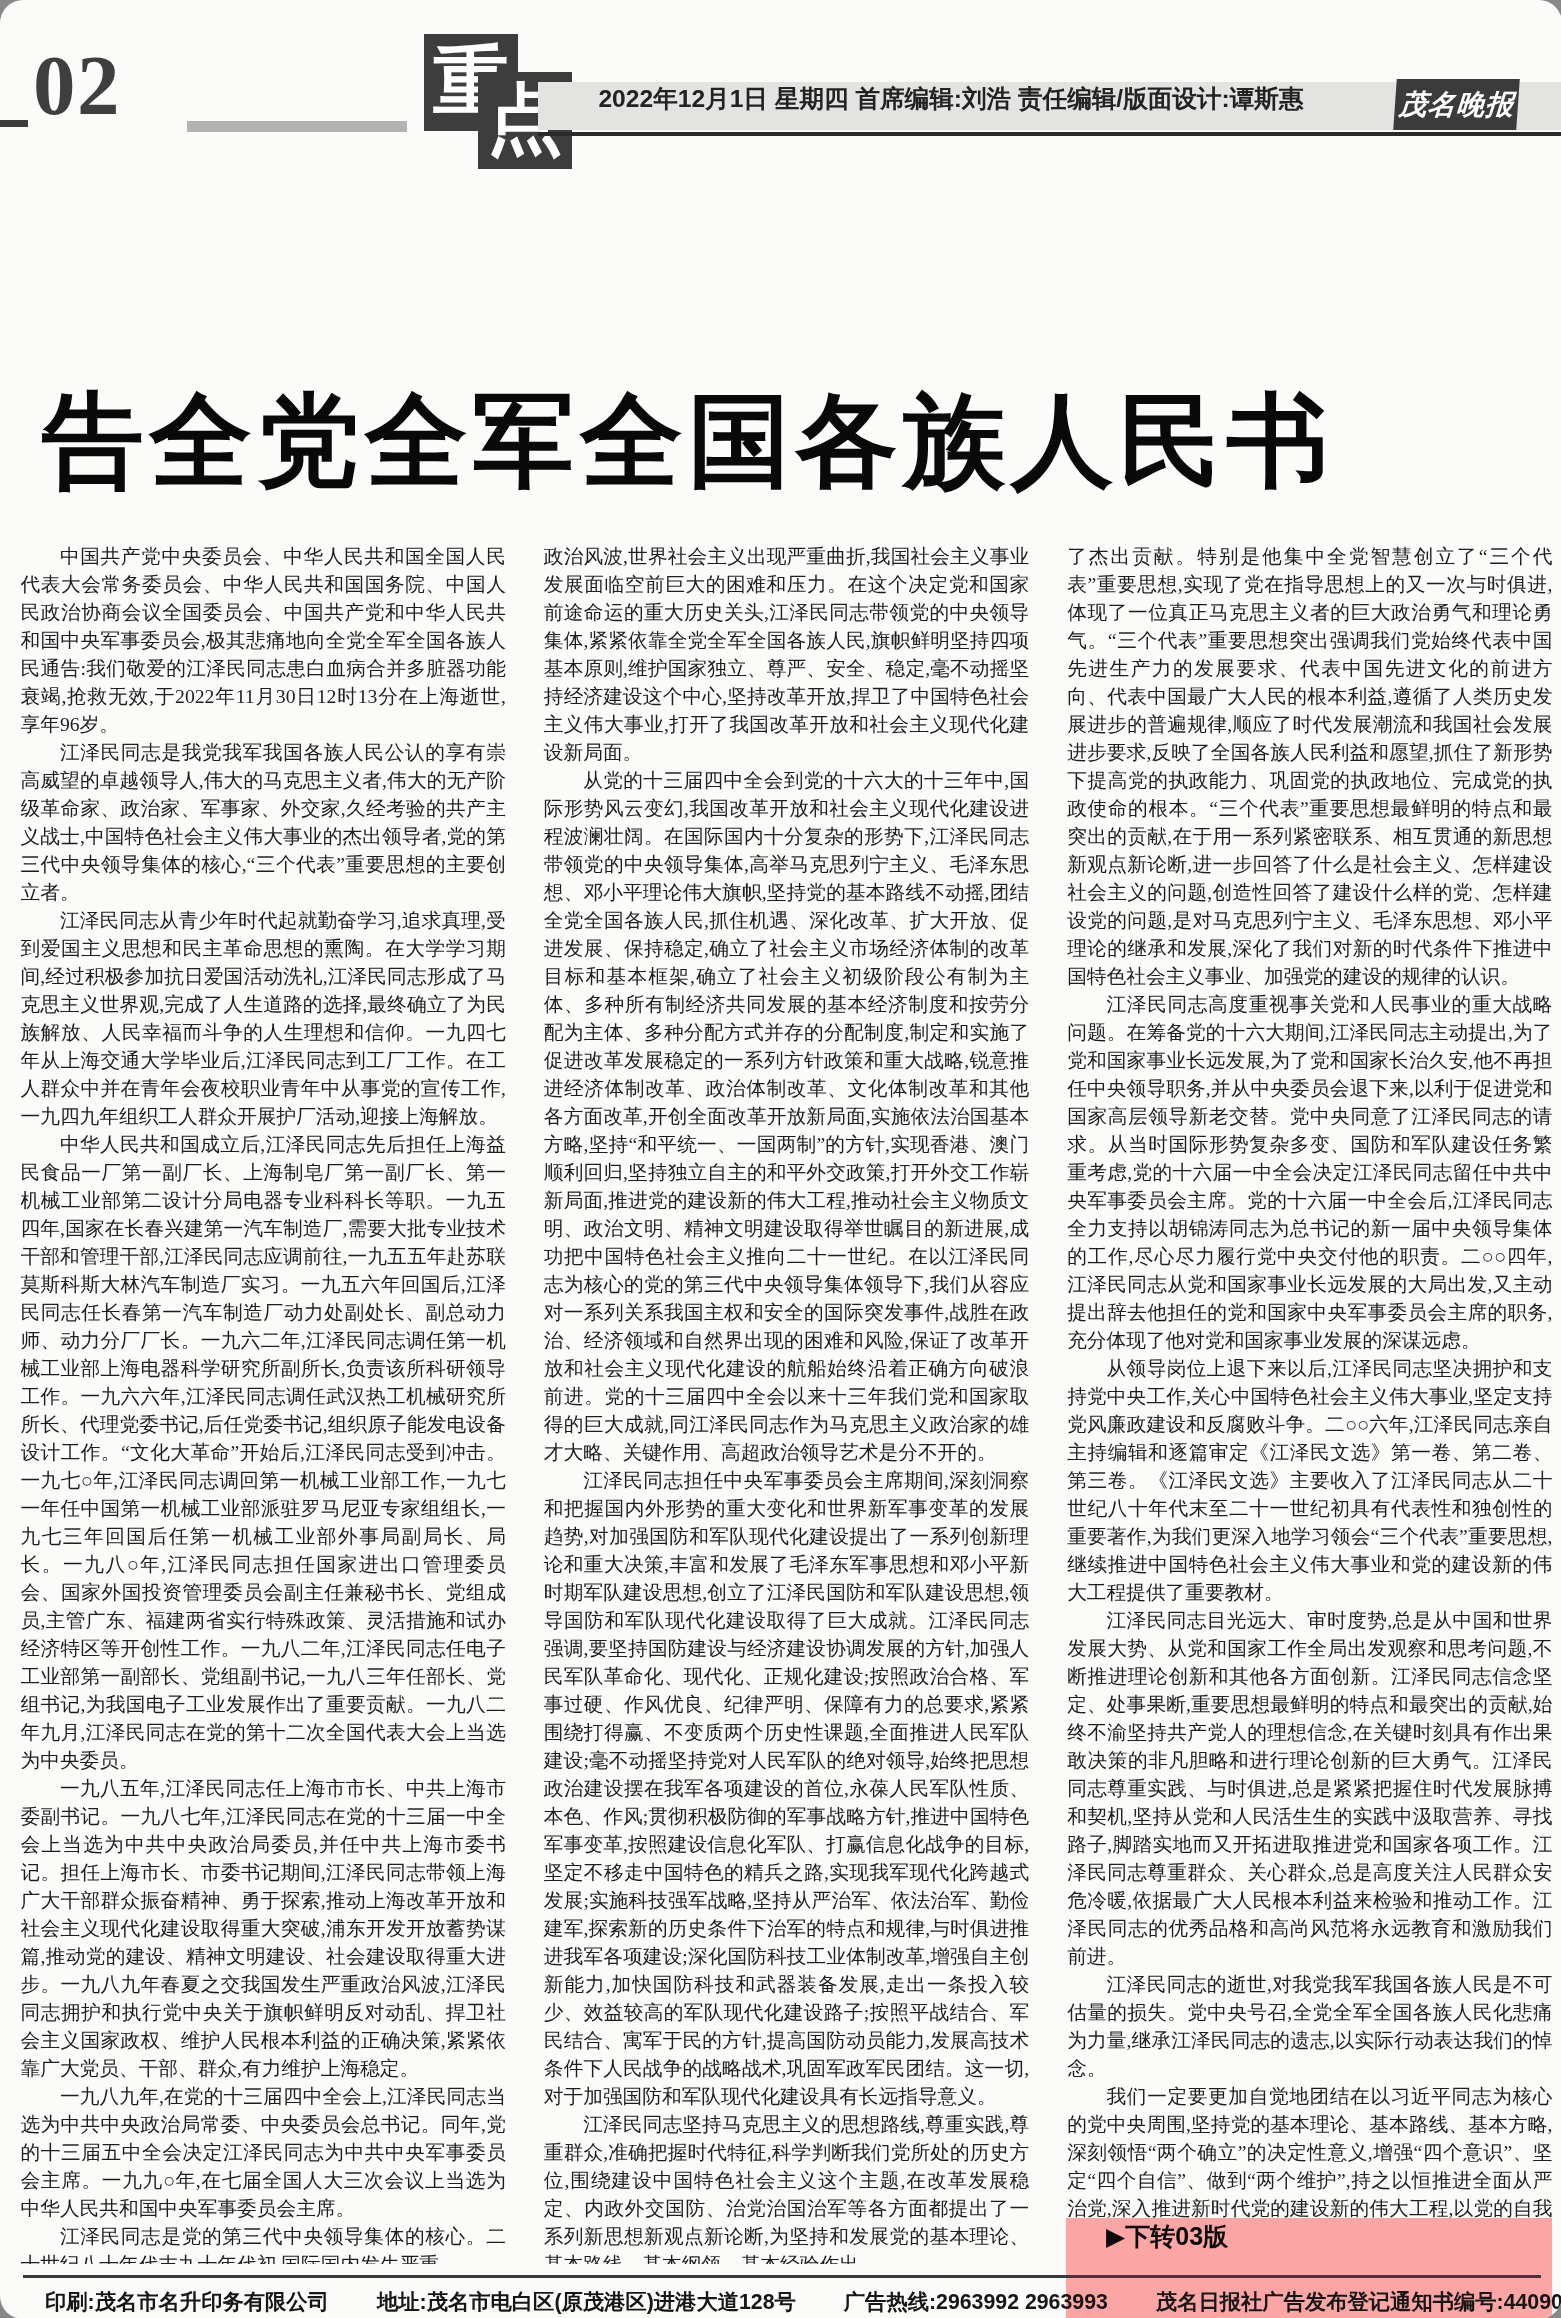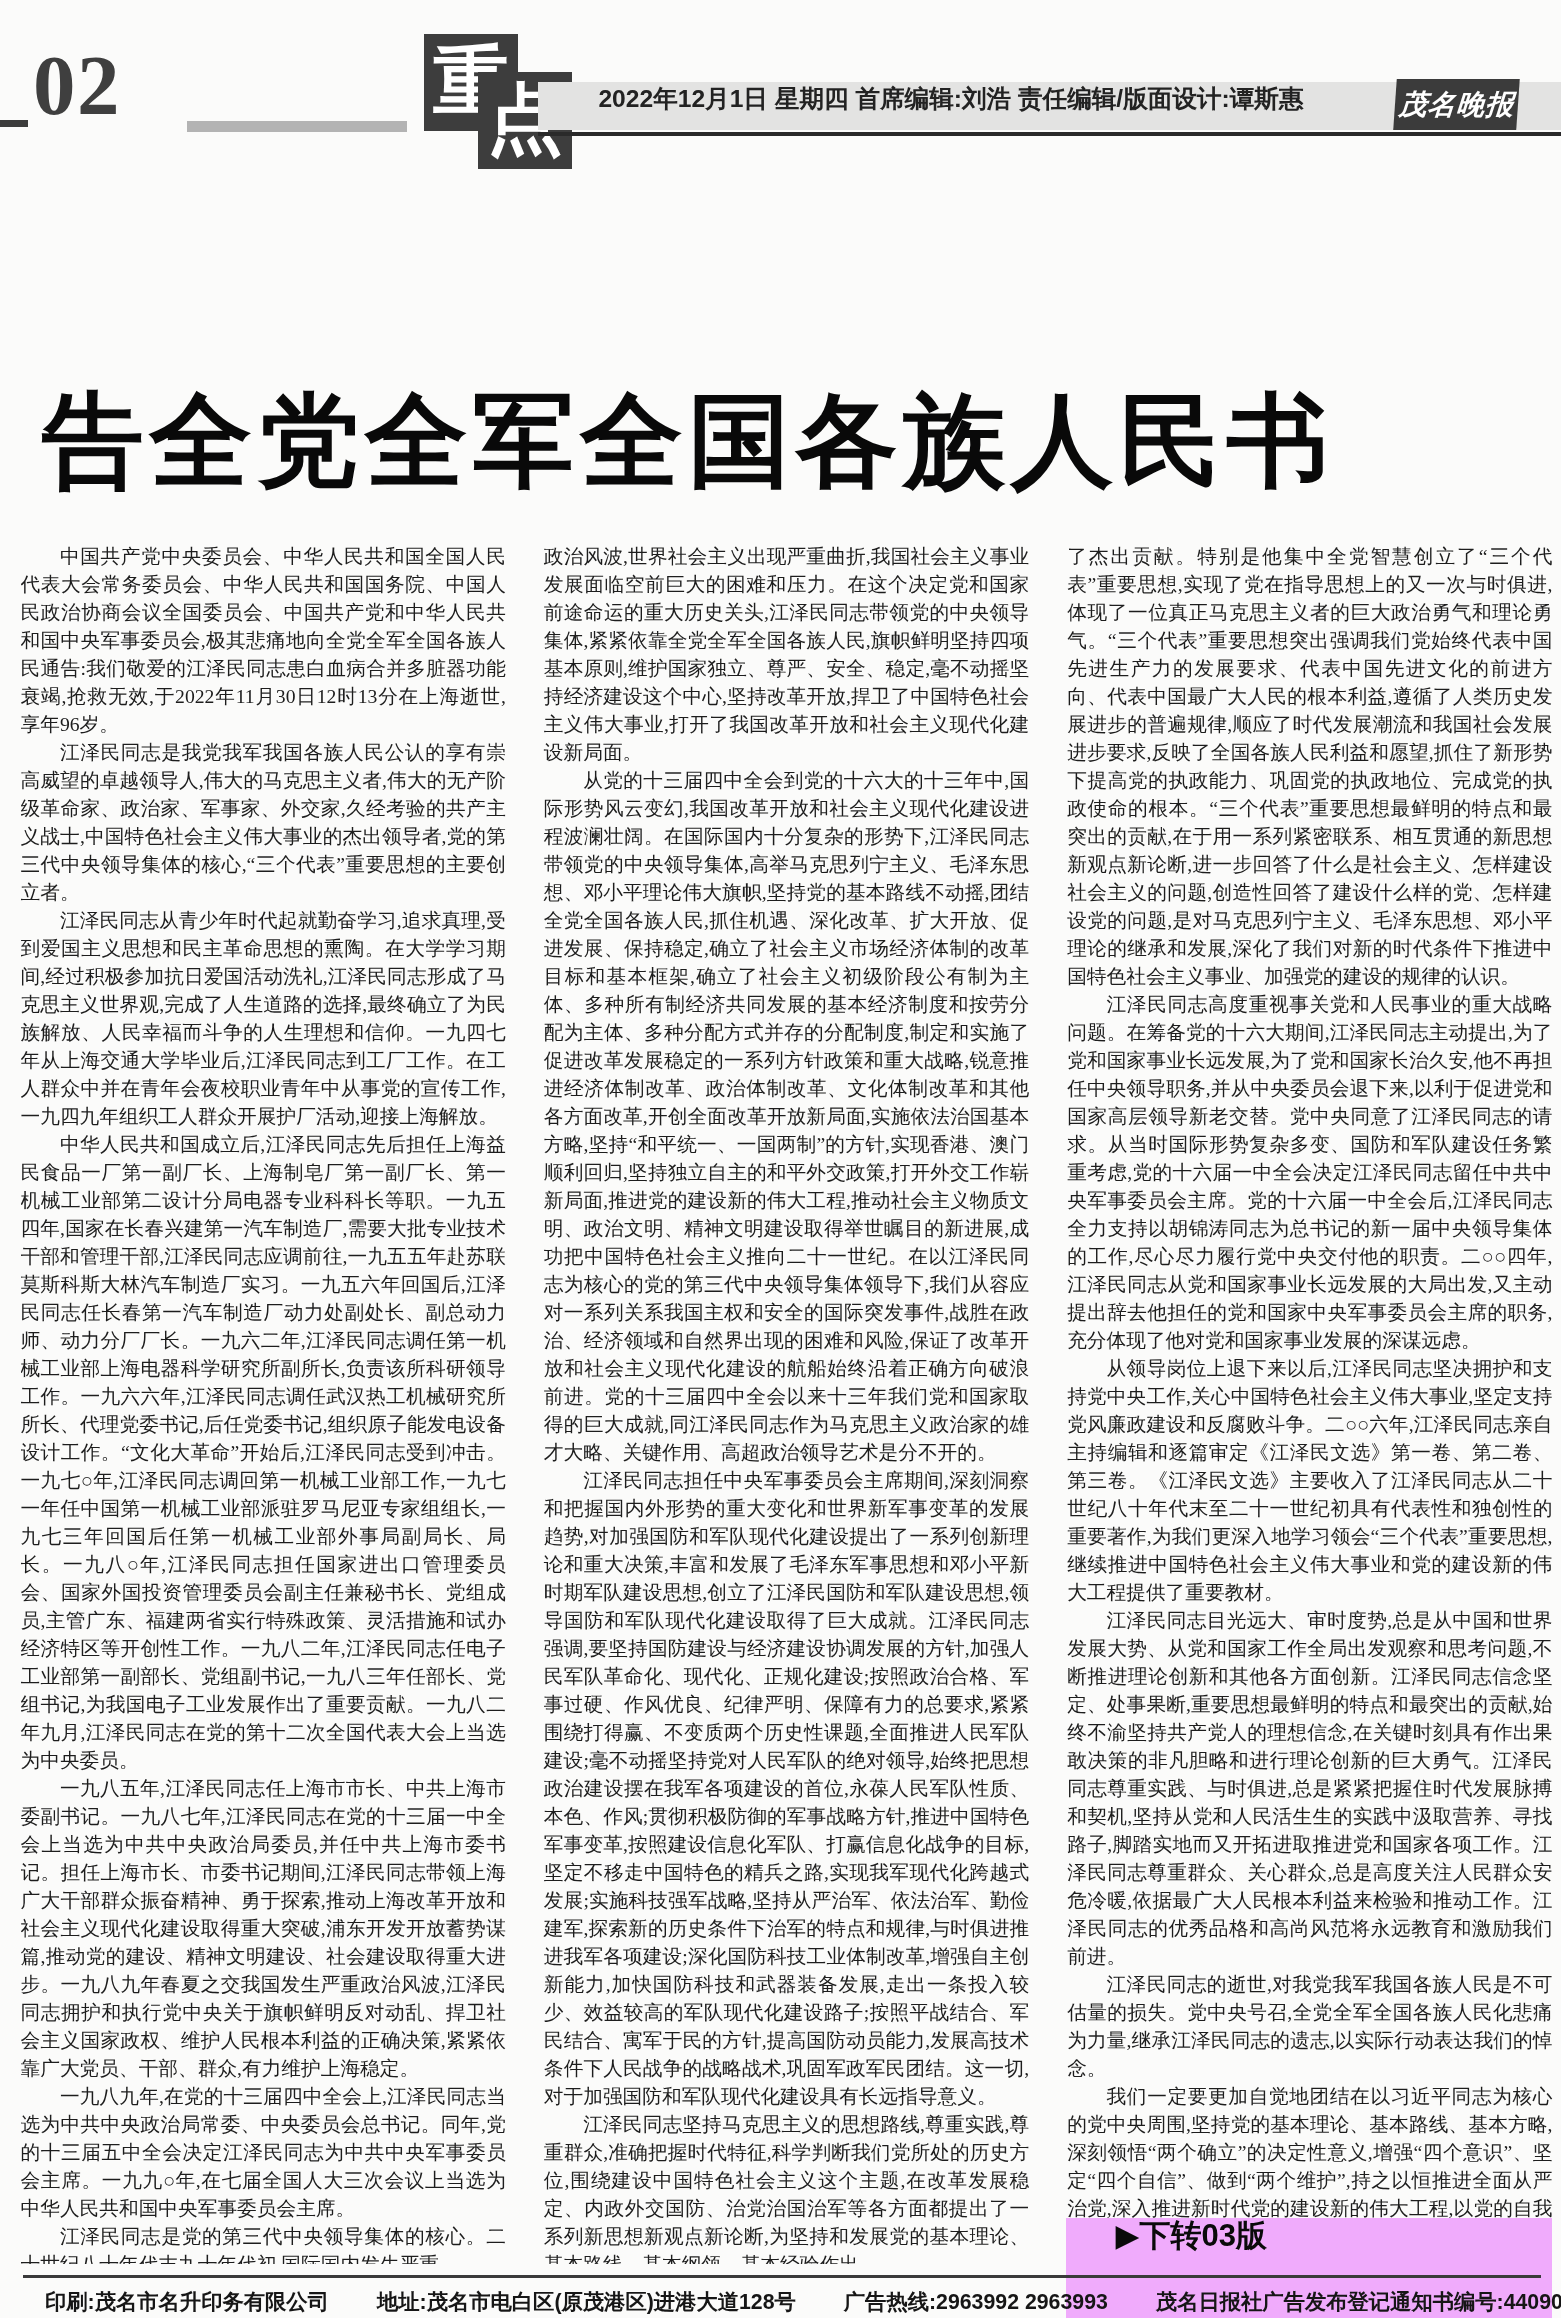--- a/index.html
+++ b/index.html
@@ -1,17 +1,17 @@
 <!DOCTYPE html>
 <html style="font-size:13px"><head>
 <meta charset="utf-8">
 <style>
   html,body{margin:0;padding:0;background:#888;}
   #sheet{position:relative;width:1562px;height:2319px;background:#fbfbfa;overflow:hidden;
-         font-family:"Liberation Serif","DejaVu Serif",serif;color:#1c1c1c;}
+         font-family:"Liberation Serif","DejaVu Serif",serif;color:#1c1c1c;border-radius:23px;}
 
   
   .edge-dash{position:absolute;left:0;top:120px;width:28px;height:7.4px;background:#3c3c3c;}
   .page-num{position:absolute;left:33px;top:43px;font-family:"Liberation Serif",serif;
             font-weight:700;font-size:85px;line-height:85px;color:#3f3f3f;letter-spacing:1.6px;}
   .num-rule{position:absolute;left:187px;top:121px;width:220px;height:10.7px;background:#b3b3b3;}
   .sec-box{position:absolute;width:94px;height:97px;background:#3d3d3d;color:#fff;
            display:flex;align-items:center;justify-content:center;
            font-family:"Liberation Sans","DejaVu Sans",sans-serif;font-weight:700;font-size:76px;}
   #sec-box-1{left:424px;top:34px;}
@@ -31,23 +31,23 @@
   .main-title{position:absolute;left:0;top:363px;width:1376px;text-align:center;
               font-family:"Liberation Sans","DejaVu Sans",sans-serif;font-weight:900;
               font-size:102px;line-height:156px;letter-spacing:5.7px;color:#090909;}
 
   
   .columns{position:absolute;left:20.5px;top:542px;width:1532px;height:1722px;
            display:flex;gap:38px;overflow:hidden;}
   .col{flex:1 1 0;position:relative;text-align:justify;font-size:19.7px;line-height:28px;color:#1d1d1d;}
   .para{margin:0;text-indent:2em;}
   .para.flush{text-indent:0;}
-  .jump{position:absolute;left:0;bottom:0;width:100%;background:#f0abfc;
+  .jump{position:absolute;left:0;bottom:0;width:100%;background:#fca5a5;
         font-family:"Liberation Sans","DejaVu Sans",sans-serif;font-weight:700;
-        font-size:31px;line-height:36px;text-indent:1.6em;color:#0a0a0a;}
+        font-size:25px;line-height:36px;text-indent:1.6em;color:#0a0a0a;}
 
   
   .footer-rule{position:absolute;left:23px;top:2275px;width:1518px;height:2.5px;background:#3a3a3a;}
   .footer{position:absolute;left:45px;top:2287px;width:1494px;display:flex;gap:48px;
           font-family:"Liberation Sans","DejaVu Sans",sans-serif;font-weight:700;
           font-size:21.3px;color:#161616;white-space:nowrap;text-align:center;}
 </style>
 </head>
 <body>
 

